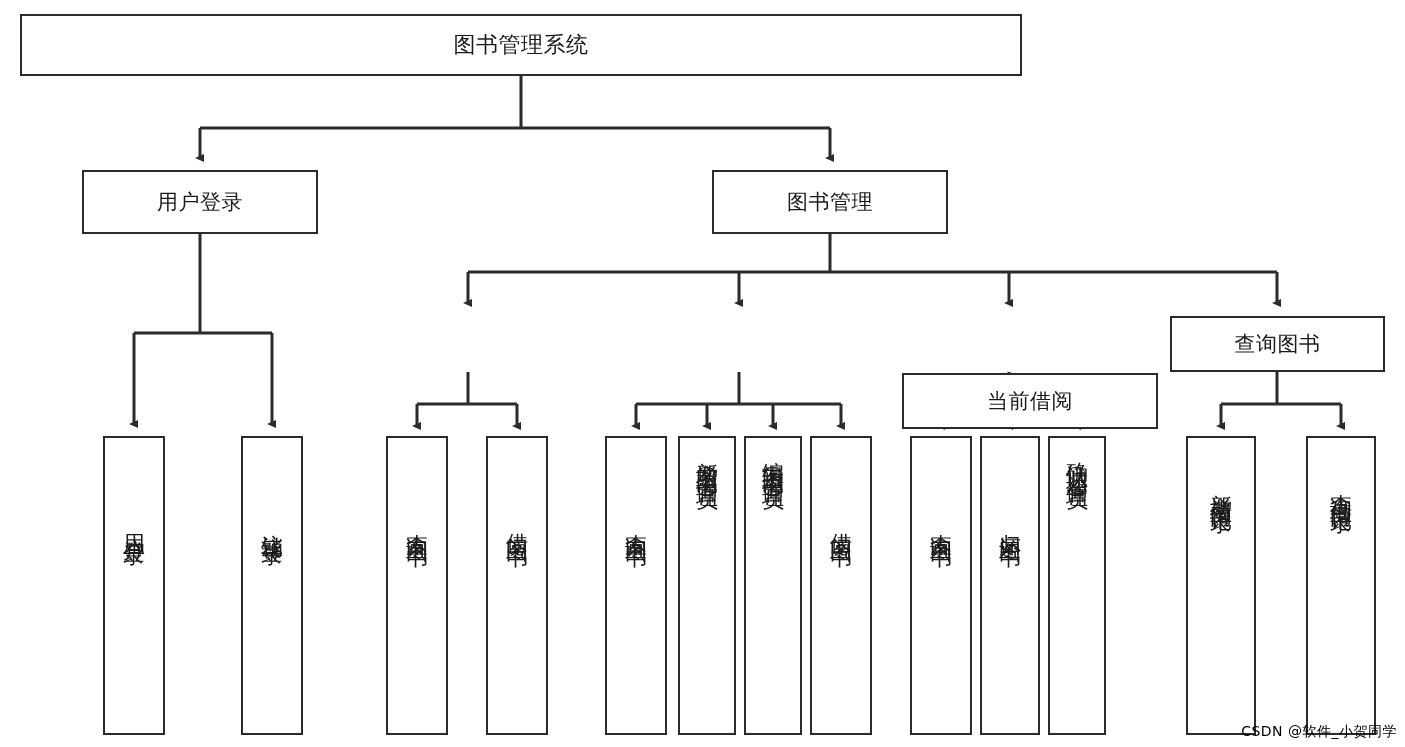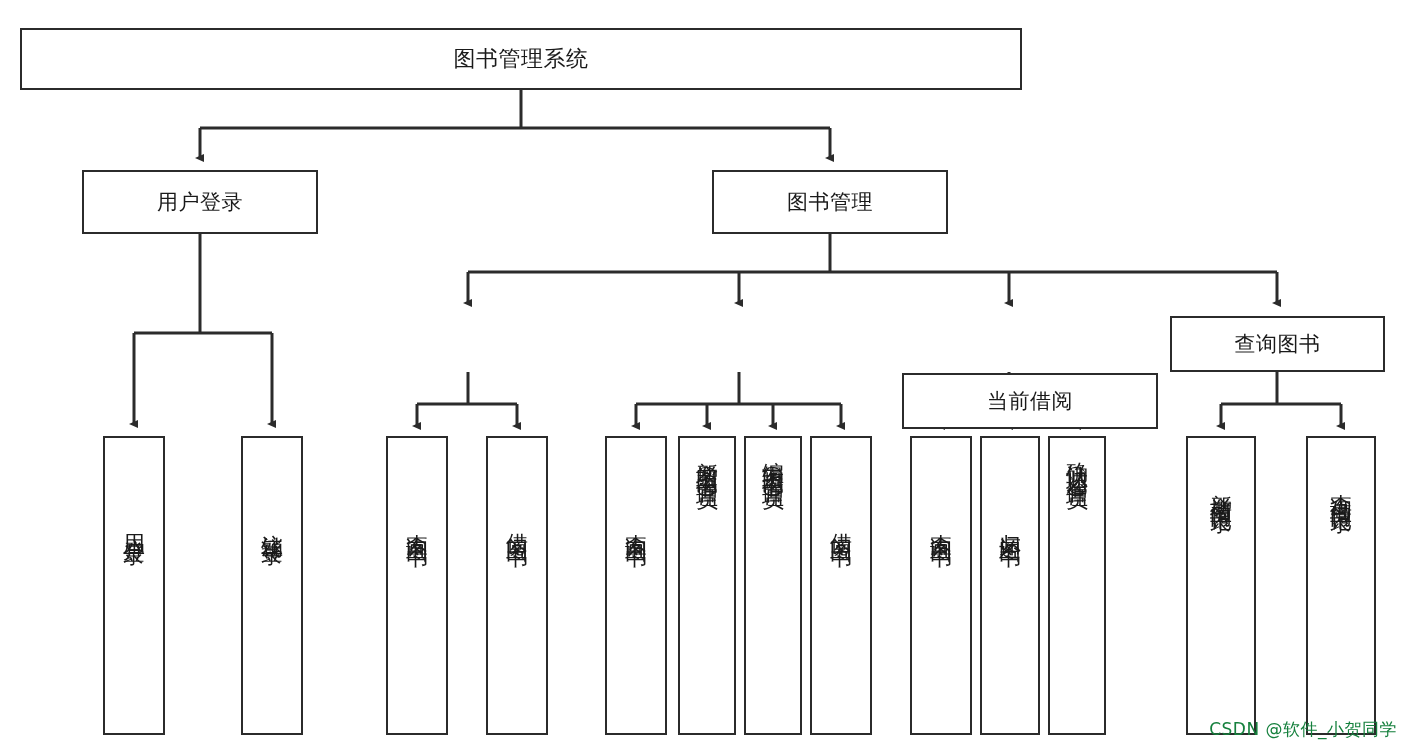--- a/index.html
+++ b/index.html
@@ -59,22 +59,22 @@
     line-height: 1;
     white-space: nowrap;
   }
   .node.title .label {
     font-size: 22px;
   }
   .watermark {
     position: absolute;
     right: 8px;
     bottom: 6px;
-    font-size: 17px;
-    color: #15803d;
+    font-size: 14px;
+    color: #000000;
     letter-spacing: 0.5px;
     white-space: nowrap;
     user-select: none;
   }
 </style>
 </head>
 <body>
 
 <div id="diagram-root">
 
@@ -122,21 +122,21 @@
     <path d="M941,404 L941,426" stroke="#2b2b2b" stroke-width="3" fill="none" marker-end="url(#arrowhead)"></path>
     <path d="M1009,404 L1009,426" stroke="#2b2b2b" stroke-width="3" fill="none" marker-end="url(#arrowhead)"></path>
     <path d="M1077,404 L1077,426" stroke="#2b2b2b" stroke-width="3" fill="none" marker-end="url(#arrowhead)"></path>
 
     <path d="M1277,372 L1277,404" stroke="#2b2b2b" stroke-width="3" fill="none"></path>
     <path d="M1221,404 L1341,404" stroke="#2b2b2b" stroke-width="3" fill="none"></path>
     <path d="M1221,404 L1221,426" stroke="#2b2b2b" stroke-width="3" fill="none" marker-end="url(#arrowhead)"></path>
     <path d="M1341,404 L1341,426" stroke="#2b2b2b" stroke-width="3" fill="none" marker-end="url(#arrowhead)"></path>
   </svg>
 
-  <div class="node horiz title" style="left:20px; top:28px; width:1002px; height:62px;">
+  <div class="node horiz title" style="left:20px; top:14px; width:1002px; height:62px;">
     <span class="label">图书管理系统</span>
   </div>
 
   <div class="node horiz" style="left:82px; top:170px; width:236px; height:64px;">
     <span class="label">用户登录</span>
   </div>
   <div class="node horiz" style="left:712px; top:170px; width:236px; height:64px;">
     <span class="label">图书管理</span>
   </div>
 

